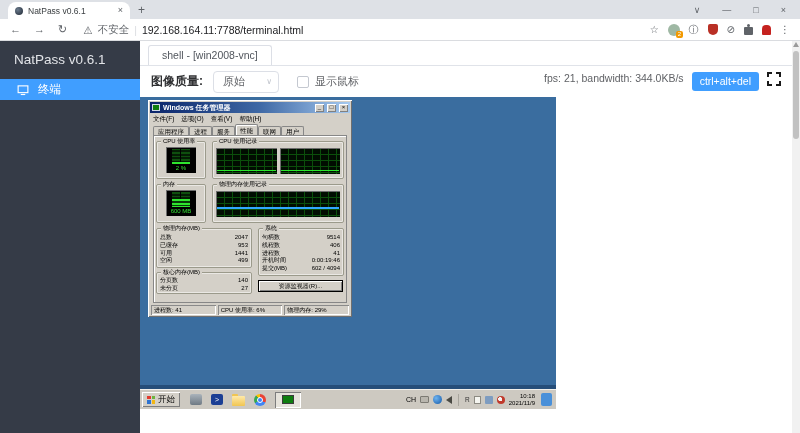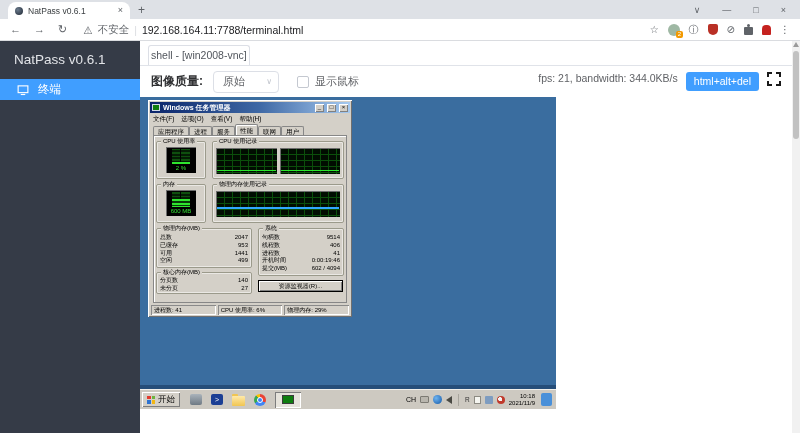--- a/index.html
+++ b/index.html
@@ -33,21 +33,21 @@
   .page { position:absolute; left:0; top:41px; width:800px; height:392px; background:#fff; }
   .sidebar { position:absolute; left:0; top:0; width:140px; height:392px; background:#353b47; }
   .sb-title { padding:11px 14px 12px; color:#e2e4e8; font-size:13.5px; }
   .sb-item { height:21px; display:flex; align-items:center; gap:9px; padding:0 17px; color:#c0c4cb; font-size:11.5px; cursor:pointer; }
   .sb-item.active { background:#409eff; color:#fff; }
   .sb-ico { width:12px; height:12px; flex:none; display:flex; }
   .sb-ico svg { width:12px; height:12px; }
 
   .mainarea { position:absolute; left:140px; top:0; right:8px; height:392px; background:#fff; }
   .tabsbar { height:25px; border-bottom:1px solid #e0e3e9; display:flex; align-items:flex-end; }
-  .shelltab { margin-left:8px; height:20px; line-height:18px; padding:0 2px; border:1px solid #dcdfe6; border-bottom:none; border-radius:3px 3px 0 0; font-size:10.5px; color:#51565d; background:#fff; }
+  .shelltab { margin-left:8px; height:20px; line-height:18px; padding:0 13px; border:1px solid #dcdfe6; border-bottom:none; border-radius:3px 3px 0 0; font-size:10.5px; color:#51565d; background:#fff; }
   .controls { height:31px; display:flex; align-items:center; padding:0 11px; gap:10px; }
   .ctl-label { font-size:12px; font-weight:bold; color:#303133;text-align:right; }
   .ctl-select { width:66px; height:22px; border:1px solid #dcdfe6; border-radius:4px; display:flex; align-items:center; padding:0 6px 0 9px; font-size:11px; color:#606266; gap:4px; }
   .ctl-select .val { flex:1; }
   .ctl-select .caret { font-size:8px; color:#c0c4cc; }
   .ctl-check { display:flex; align-items:center; gap:6px; margin-left:8px; }
   .checkbox { width:12px; height:12px; border:1px solid #c4c8d0; border-radius:2px; background:#fff; }
   .ctl-checklabel { font-size:11px; color:#606266;text-align:right; }
   .ctl-right { margin-left:auto; display:flex; gap:8px; }
   .stats { font-size:10.5px; color:#606266; }
@@ -200,21 +200,21 @@
         <div class="ctl-select">
           <span class="val">原始</span>
           <span class="caret">∨</span>
         </div>
         <div class="ctl-check">
           <span class="checkbox"></span>
           <span class="ctl-checklabel">显示鼠标</span>
         </div>
         <div class="ctl-right">
           <span class="stats">fps: 21, bandwidth: 344.0KB/s</span>
-          <button class="cadbtn">html+alt+del</button>
+          <button class="cadbtn">ctrl+alt+del</button>
           <div class="fsicon">
               <i class="tl"></i>
               <i class="tr"></i>
               <i class="bl"></i>
               <i class="br"></i>
             </div>
         </div>
       </div>
 
       <div class="canvas">

